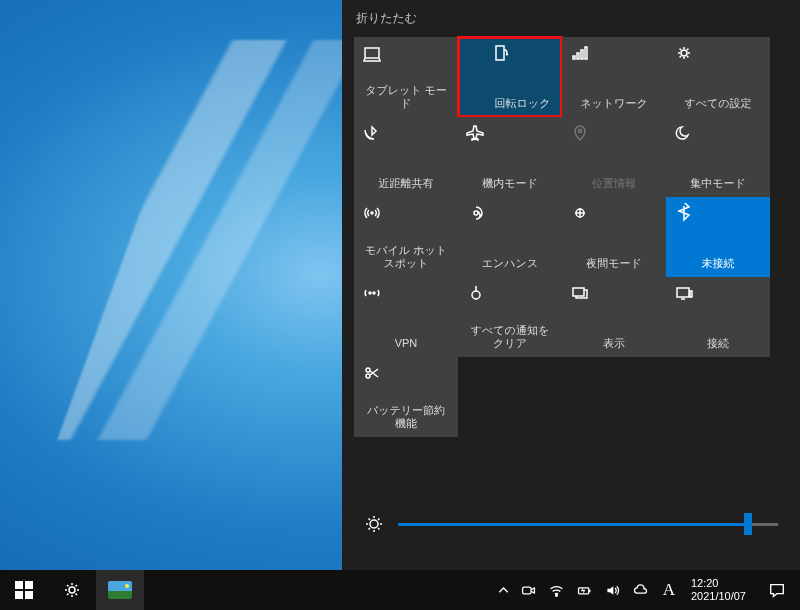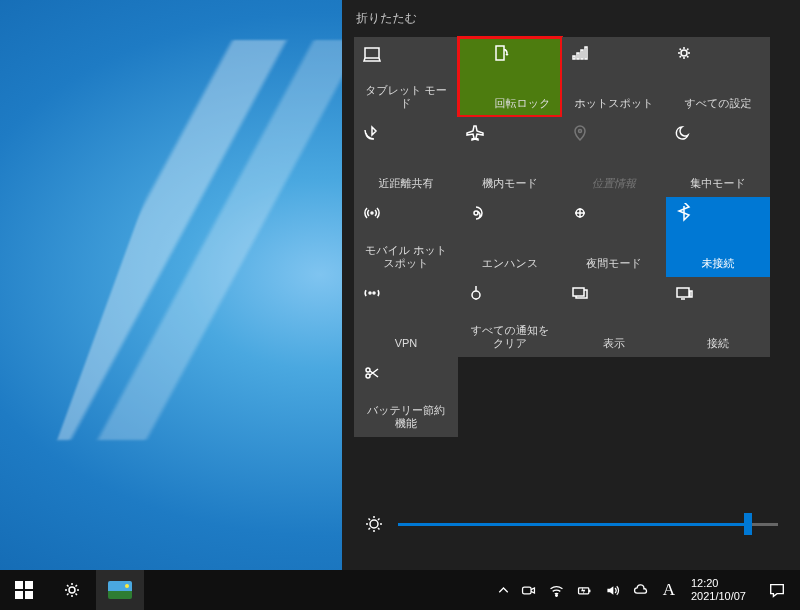--- a/index.html
+++ b/index.html
@@ -42,22 +42,22 @@
 }
 .tile {
   background: #404040; color: #ddd;
   padding: 6px 8px;
   display: flex; flex-direction: column;
   justify-content: space-between;
   font-size: 11px; line-height: 1.25;
   position: relative; cursor: pointer;
 }
 .tile .icon { width: 20px; height: 20px; display: flex; align-items: center; justify-content: center; color: #fff; }
-.tile.highlighted { outline: 3px solid #e11; outline-offset: -2px; background: #4d7c0f; padding-left: 33px; }
-.tile.disabled { color: #777; font-style: italic; }
+.tile.highlighted { outline: 3px solid #e11; outline-offset: -2px; background: #0c4a6e; padding-left: 33px; }
+.tile.disabled { color: #777; }
 .tile.disabled .icon { color: #777; }
 .tile.active { background: #0078d4; color: #fff; }
 .brightness {
   margin-top: auto;
   display: flex; align-items: center; gap: 14px;
   padding: 0 14px 28px 14px;
 }
 .brightness .sun { width: 20px; height: 20px; color: #fff; }
 .slider-track {
   flex: 1; height: 3px; background: #666; position: relative; cursor: pointer;
@@ -122,21 +122,21 @@
           </svg>
         </span>
         <span>回転ロック</span>
       </div>
       <div class="tile">
         <span class="icon">
           <svg viewBox="0 0 20 20">
             <path d="M3 16h2v-3H3z M7 16h2v-6H7z M11 16h2v-9h-2z M15 16h2V4h-2z"></path>
           </svg>
         </span>
-        <span>ホットスポット</span>
+        <span>ネットワーク</span>
       </div>
       <div class="tile">
         <span class="icon">
           <svg viewBox="0 0 20 20">
             <path d="M10 6v-2 M10 16v-2 M6 10h-2 M16 10h-2 M7 7l-1.4-1.4 M13 13l1.4 1.4 M7 13l-1.4 1.4 M13 7l1.4-1.4 M10 10m-3 0a3 3 0 1 0 6 0a3 3 0 1 0 -6 0"></path>
           </svg>
         </span>
         <span>すべての設定</span>
       </div>
       <div class="tile">

